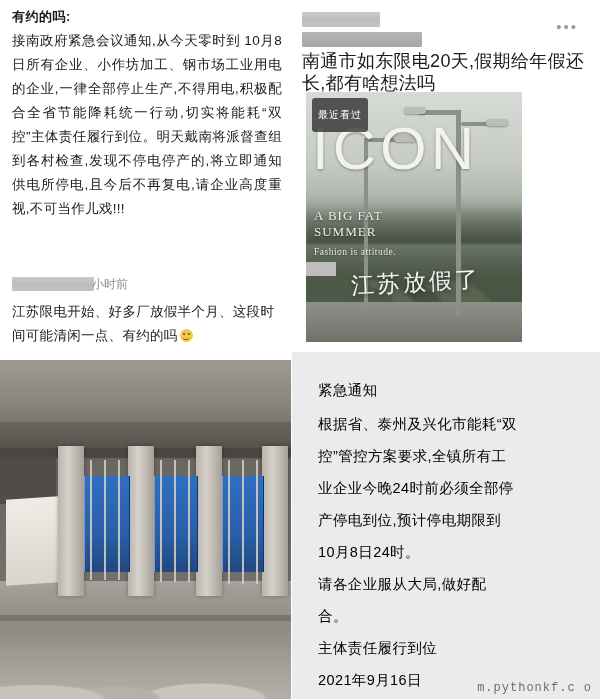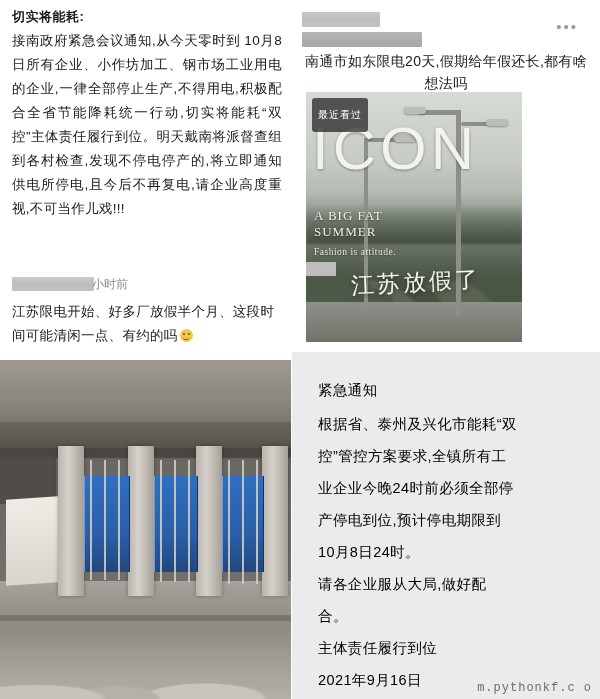--- a/index.html
+++ b/index.html
@@ -252,25 +252,24 @@
     width: 120px; height: 15px;
   }
   .dots {
     position: absolute;
     right: 12px; top: 10px;
     color: #9a9a9a;
     font-size: 15px;
     letter-spacing: 2px;
   }
   .post-c .body {
-    font-size: 14px;
+    font-size: 18px;
     line-height: 22px;
     letter-spacing: 0.3px;
     padding-top: 2px;
-    text-align: center;
   }
 
   
   .photo-icon {
     position: absolute;
     left: 14px;
     top: 92px;
     width: 216px;
     height: 250px;
     overflow: hidden;
@@ -414,21 +413,21 @@
   }
 </style>
 </head>
 <body>
 
 <div class="page">
 
   <div class="col-left">
 
     <div class="post-a">
-      <div class="title">切实将能耗:</div>
+      <div class="title">有约的吗:</div>
       <div class="body">接南政府紧急会议通知,从今天零时到 10月8日所有企业、小作坊加工、钢市场工业用电的企业,一律全部停止生产,不得用电,积极配合全省节能降耗统一行动,切实将能耗“双控”主体责任履行到位。明天戴南将派督查组到各村检查,发现不停电停产的,将立即通知供电所停电,且今后不再复电,请企业高度重视,不可当作儿戏!!!</div>
     </div>
 
     <div class="meta-a">
       <span class="redact"></span>
       <span class="time">小时前</span>
     </div>
 
     <div class="post-b">
       <div class="body"><span>江苏限电开始、好多厂放假半个月、这段时间可能清闲一点、有约的吗</span><span class="emoji-smile"></span></div>

